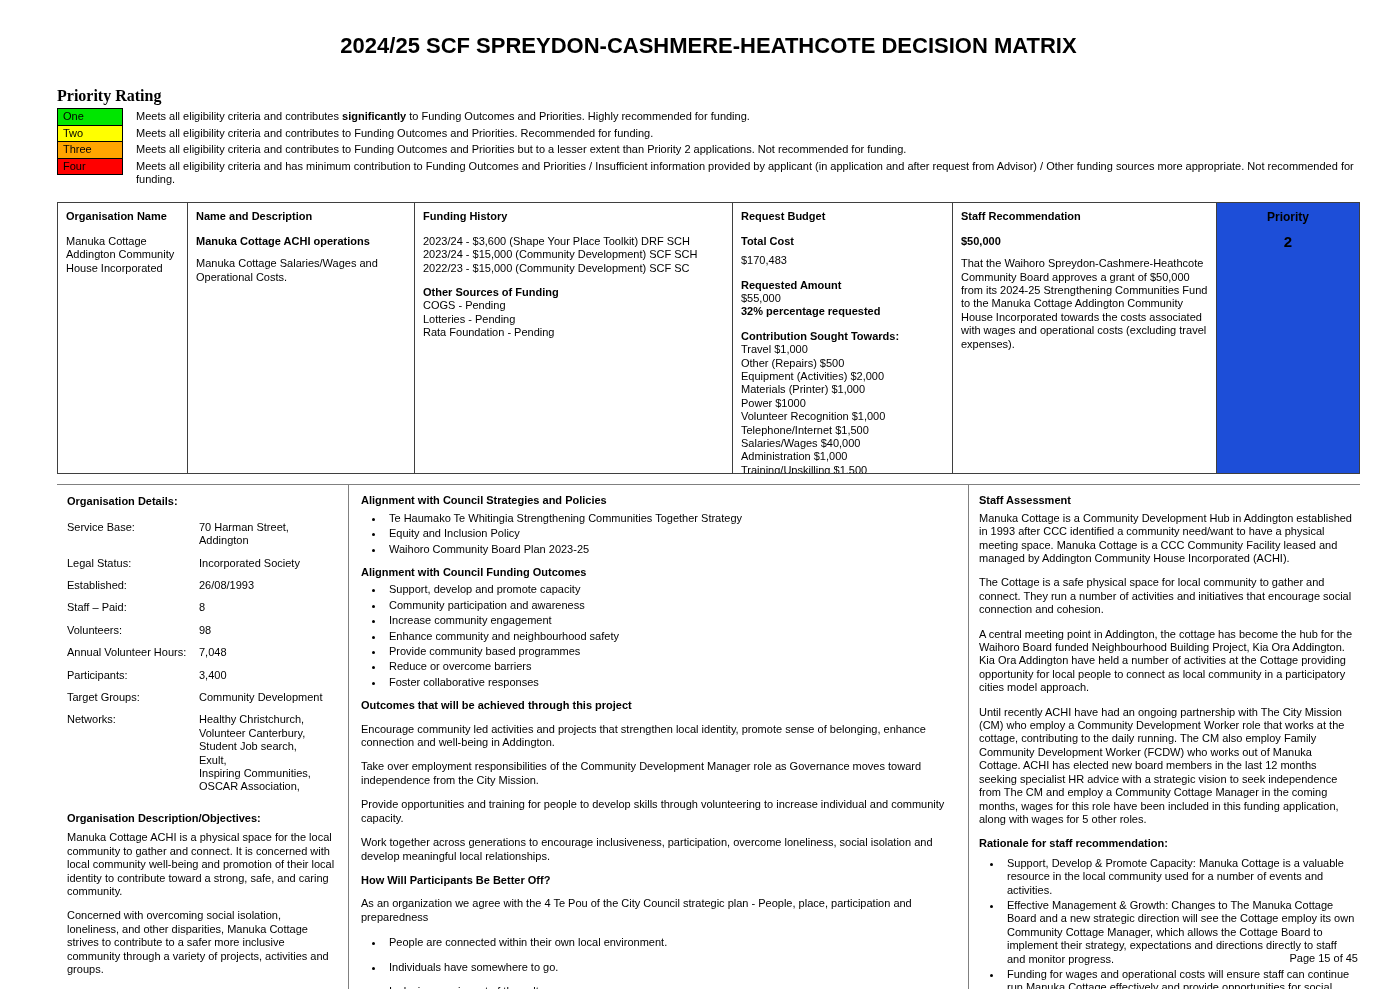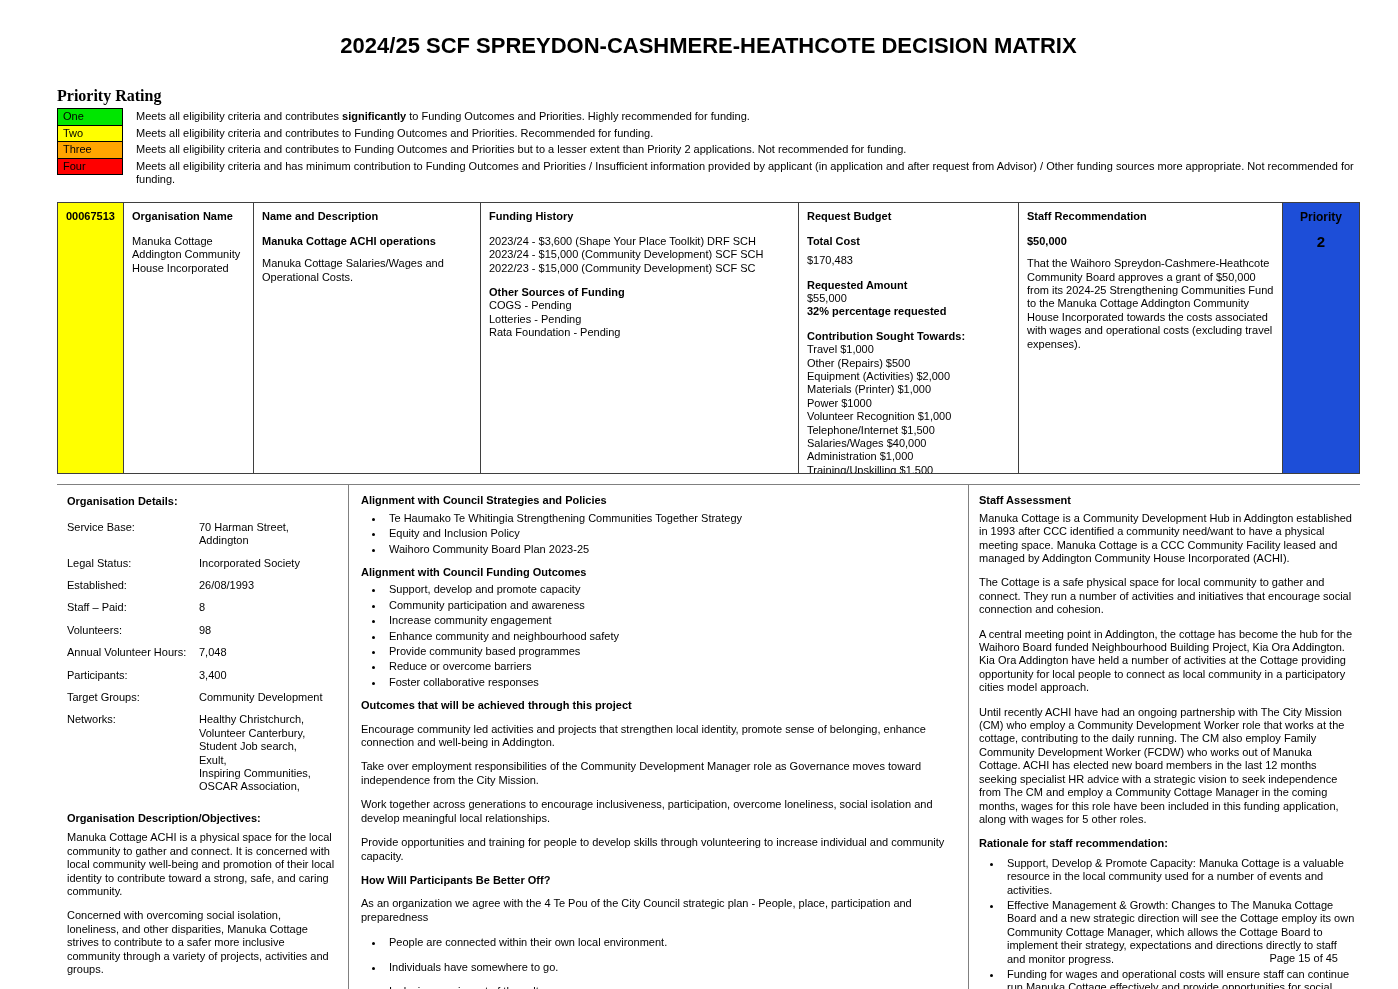--- a/index.html
+++ b/index.html
@@ -68,21 +68,21 @@
 
   .paras p { margin:0 0 11px 0; }
   ul.bullets { margin:2px 0 10px 0; padding-left:24px; }
   ul.bullets li { margin:0 0 2px 0; padding-left:4px; }
   ul.bullets.spaced li { margin-bottom:11px; }
   .mid-header { font-weight:bold; margin:4px 0 4px 0; }
   .mid-header.first { margin-top:0; }
   .mid-header.gap { margin-top:10px; margin-bottom:10px; }
 
   .page-footer {
-    position:absolute; right:60px; bottom:24px; font-size:11px;
+    position:absolute; right:40px; bottom:24px; font-size:11px;
   }
 </style>
 </head>
 <body>
 
 <div class="content">
 
   <div class="doc-title">2024/25 SCF SPREYDON-CASHMERE-HEATHCOTE DECISION MATRIX</div>
 
   <div>
@@ -104,21 +104,20 @@
     </div>
 
     <div class="legend-row">
       <div class="legend-swatch" style="background: rgb(255, 0, 0);">Four</div>
       <div class="legend-text">Meets all eligibility criteria and has minimum contribution to Funding Outcomes and Priorities / Insufficient information provided by applicant (in application and after request from Advisor) / Other funding sources more appropriate.  Not recommended for funding.</div>
     </div>
   </div>
 
   <div class="matrix">
 
-    <div class="cell c-id" style="background: rgb(255, 255, 0);">00067513</div>
 
     <div class="cell c-org">
       <div class="cell-header">Organisation Name</div>
       <div>Manuka Cottage Addington Community House Incorporated</div>
     </div>
 
     <div class="cell c-name">
       <div class="cell-header">Name and Description</div>
       <div class="bold" style="margin-bottom:9px;">Manuka Cottage ACHI operations</div>
       <div>Manuka Cottage Salaries/Wages and Operational Costs.</div>
@@ -247,22 +246,22 @@
           <li>Enhance community and neighbourhood safety</li>
           <li>Provide community based programmes</li>
           <li>Reduce or overcome barriers</li>
           <li>Foster collaborative responses</li>
         </ul>
 
       <div class="mid-header gap">Outcomes that will be achieved through this project</div>
       <div class="paras">
           <p>Encourage community led activities and projects that strengthen local identity, promote sense of belonging, enhance connection and well-being in Addington.</p>
           <p>Take over employment responsibilities of the Community Development Manager role as Governance moves toward independence from the City Mission.</p>
+          <p>Provide opportunities and training for people to develop skills through volunteering to increase individual and community capacity.</p>
           <p>Work together across generations to encourage inclusiveness, participation, overcome loneliness, social isolation and develop meaningful local relationships.</p>
-          <p>Provide opportunities and training for people to develop skills through volunteering to increase individual and community capacity.</p>
         </div>
 
       <div class="mid-header gap">How Will Participants Be Better Off?</div>
       <p style="margin:0 0 12px 0;">As an organization we agree with the 4 Te Pou of the City Council strategic plan - People, place, participation and preparedness</p>
       <ul class="bullets spaced">
           <li>People are connected within their own local environment.</li>
           <li>Individuals have somewhere to go.</li>
           <li>Inclusiveness is part of the culture.</li>
         </ul>
     </div>

